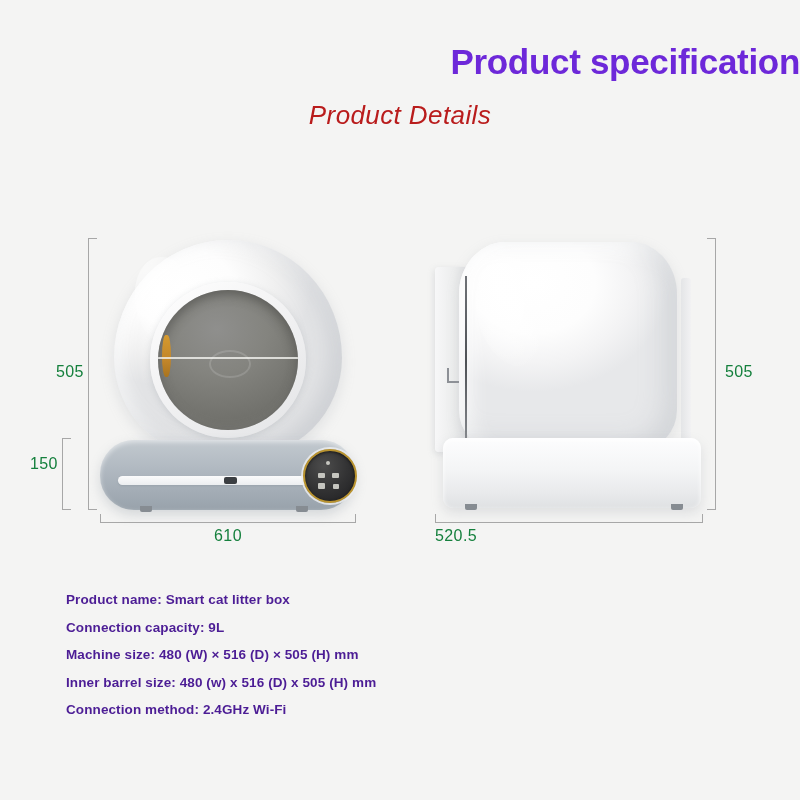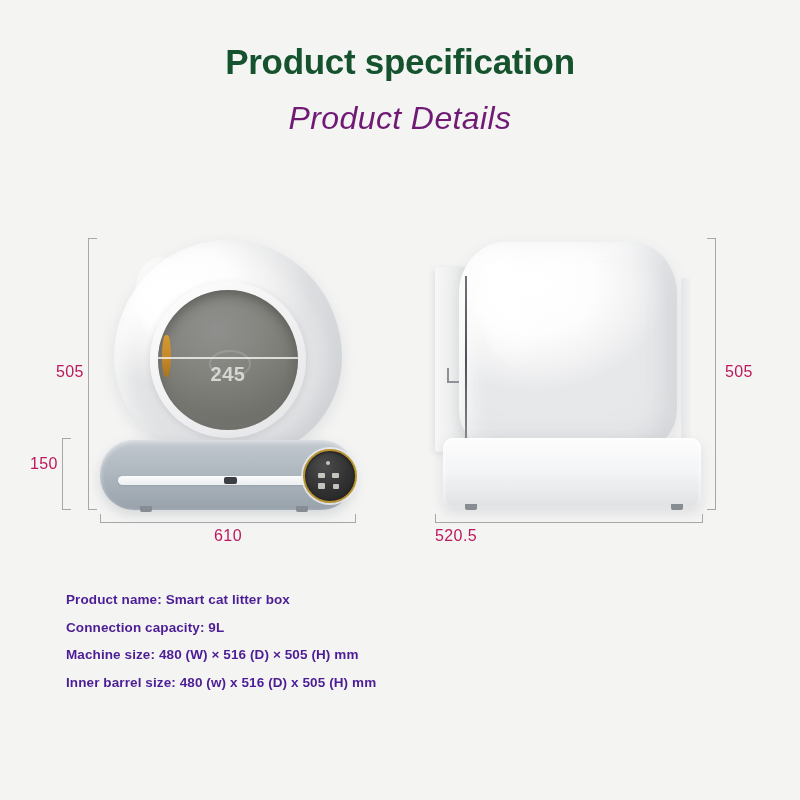--- a/index.html
+++ b/index.html
@@ -14,36 +14,36 @@
     overflow: hidden;
     position: relative;
   }
 
   
   .page-title {
     position: absolute;
     top: 42px;
     left: 0;
     width: 800px;
-    text-align: center;
+    text-align: right;
     font-size: 35px;
     font-weight: bold;
-    color: #14532d;
+    color: #6d28d9;
     letter-spacing: -0.3px;
   }
   .page-subtitle {
     position: absolute;
     top: 100px;
     left: 0;
     width: 800px;
     text-align: center;
-    font-size: 32px;
+    font-size: 26px;
     font-style: italic;
     font-weight: 400;
-    color: #701a75;
+    color: #b91c1c;
     letter-spacing: 0.4px;
   }
 
   
   .figures {
     position: absolute;
     top: 225px;
     left: 0;
     width: 800px;
     height: 330px;
@@ -281,21 +281,21 @@
     box-shadow: 0 5px 12px rgba(150,155,162,0.24),
                 inset 0 2px 5px rgba(255,255,255,0.9);
   }
   .foot-r1 { left: 30px; top: 264px; }
   .foot-r2 { left: 236px; top: 264px; }
 
   
   .dim-label {
     position: absolute;
     font-size: 16px;
-    color: #be185d;
+    color: #15803d;
     letter-spacing: 0.4px;
     white-space: nowrap;
   }
   .dim-v {
     position: absolute;
     width: 9px;
     border-left: 1.4px solid #a7a7a7;
     border-top: 1.4px solid #a7a7a7;
     border-bottom: 1.4px solid #a7a7a7;
     box-sizing: border-box;
@@ -360,21 +360,20 @@
   <div class="unit-left">
 
     <div class="dome-left"></div>
 
     <div class="dome-ring"></div>
 
     <div class="dome-opening">
       <div class="opening-amber"></div>
       <div class="opening-hline"></div>
       <div class="opening-halo"></div>
-      <div class="opening-value">245</div>
     </div>
 
     <div class="base-left">
       <div class="base-slot"></div>
       <div class="base-notch"></div>
 
       <div class="control-panel">
         <span class="cp-dot cp-d1"></span>
         <span class="cp-dot cp-d2"></span>
         <span class="cp-dot cp-d3"></span>
@@ -415,13 +414,14 @@
 <div class="dim-label" id="lbl-505-right">505</div>
 
 <div class="dim-h" id="dimh-520"></div>
 <div class="dim-label" id="lbl-520">520.5</div>
 
 <div class="spec-list">
   <div class="spec-line">Product name: Smart cat litter box</div>
   <div class="spec-line">Connection capacity: 9L</div>
   <div class="spec-line">Machine size: 480 (W) × 516 (D) × 505 (H) mm</div>
   <div class="spec-line">Inner barrel size: 480 (w) x 516 (D) x 505 (H) mm</div>
+  <div class="spec-line">Connection method: 2.4GHz Wi-Fi</div>
 </div>
 
 </body></html>

